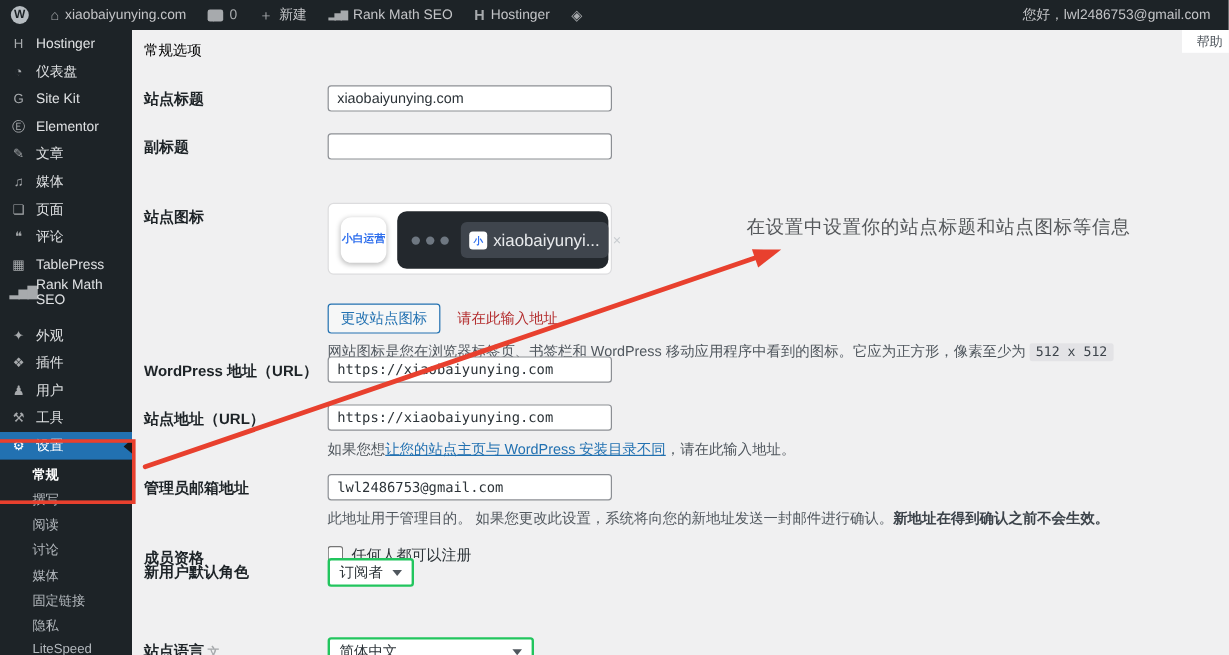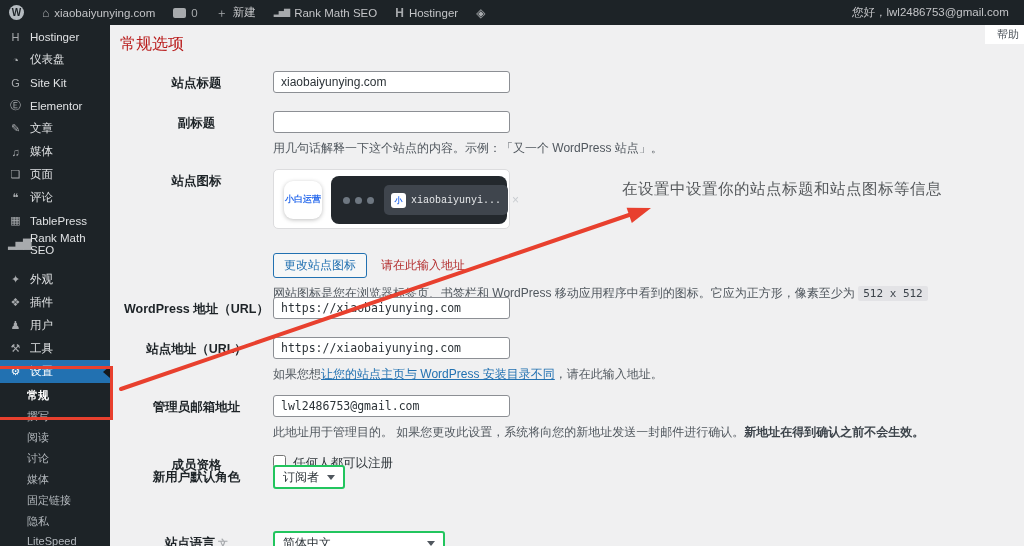--- a/index.html
+++ b/index.html
@@ -32,23 +32,23 @@
   .menu-item.current { background:#2271b1; color:#fff; position:relative; }
   .menu-item.current .mi-icon { color:#fff; }
   .menu-arrow { position:absolute; right:0; top:50%; margin-top:-6px; width:0; height:0;
                 border:6px solid transparent; border-right:7px solid #16191c; border-left:0; }
   .submenu { padding:2px 0 0 0; }
   .submenu-item { padding:3px 0 3px 27px; font-size:11px; color:#b4b9be; cursor:pointer; height:21px; }
   .submenu-item.current-sub { color:#ffffff; font-weight:bold; }
 
   
   .content { position:absolute; left:110px; top:25px; width:914px; height:521px; background:#f0f0f1; overflow:hidden; }
-  .page-title { position:absolute; left:10px; top:9px; font-size:16px; font-weight:500; color:#b91c1c; }
+  .page-title { position:absolute; left:10px; top:9px; font-size:12px; font-weight:500; color:#000000; }
   .frow { position:absolute; left:10px; display:flex; align-items:flex-start; width:880px; }
-  .flabel { width:153px; flex:0 0 153px; font-size:12.5px; font-weight:bold; color:#1d2327; padding-top:4px;text-align:center; }
+  .flabel { width:153px; flex:0 0 153px; font-size:12.5px; font-weight:bold; color:#1d2327; padding-top:4px; }
   .ffield { flex:1; }
   .txt-input { width:237px; height:22px; border:1px solid #8c8f94; border-radius:3px; background:#fff;
                font-size:12px; padding:0 7px; color:#2c3338; font-family:"Liberation Sans",sans-serif; }
   .mono { font-family:"DejaVu Sans Mono",monospace; font-size:11.5px; }
   .fdesc { font-size:12px; color:#50575e; margin-top:6px; line-height:1.5; max-width:660px; }
   .fdesc a { color:#2271b1; text-decoration:underline; cursor:pointer; }
   .code-chip { background:#e3e3e6; border-radius:2px; padding:1px 5px; font-family:"DejaVu Sans Mono",monospace; font-size:11px; color:#3c434a; }
   .b { font-weight:bold; color:#3c434a; }
 
   
@@ -57,21 +57,21 @@
               box-shadow:0 1px 4px rgba(0,0,0,.25); display:flex; align-items:center; justify-content:center; }
   .app-icon span { color:#2f6fed; font-size:9px; font-weight:bold; line-height:1.05; }
   .browser-mock { position:absolute; left:57px; top:6px; width:176px; height:48px; background:#23282d; border-radius:8px;
                   display:flex; align-items:center; }
   .dots { display:flex; gap:5px; margin-left:12px; }
   .dot { width:7px; height:7px; border-radius:50%; background:#6e7781; }
   .tab { margin-left:10px; height:30px; background:#3f454d; border-radius:5px; display:flex; align-items:center;
          gap:5px; padding:0 7px; }
   .favicon { width:15px; height:15px; background:#fff; border-radius:3px; color:#2f6fed; font-size:8px;
              display:flex; align-items:center; justify-content:center; font-weight:bold; }
-  .tab-title { color:#e8eaec; font-size:10px; white-space:nowrap;font-family:Liberation Mono, monospace; }
+  .tab-title { color:#e8eaec; font-size:14px; white-space:nowrap; }
   .tab-close { color:#c8ccd0; font-size:12px; margin-left:4px; cursor:pointer; }
   .btn-row { margin-top:24px; display:flex; align-items:center; gap:14px; }
   .btn-outline { background:#f6f7f7; border:1px solid #2271b1; color:#2271b1; font-size:12px; padding:3px 10px;
                  border-radius:3px; cursor:pointer; font-family:"Liberation Sans",sans-serif; }
   .link-danger { color:#b32d2e; font-size:12px; cursor:pointer; text-decoration:none; }
 
   
   .chk-row { display:flex; gap:7px; font-size:12.5px; color:#2c3338; padding-top:2px; }
   .chk { width:13px; height:13px; }
   .sel { height:24px; border:2px solid #22c55e; border-radius:3px; background:#fff; display:inline-flex;
@@ -202,21 +202,20 @@
     <div class="flabel">站点标题</div>
     <div class="ffield">
       <input class="txt-input" type="text" value="xiaobaiyunying.com" style="">
     </div>
   </div>
 
   <div class="frow" style="top:86px">
     <div class="flabel">副标题</div>
     <div class="ffield">
       <input class="txt-input" type="text" style="">
-      <div class="fdesc">用几句话解释一下这个站点的内容。示例：「又一个 WordPress 站点」。</div>
     </div>
   </div>
 
   <div class="frow" style="top:144px">
     <div class="flabel">站点图标</div>
     <div class="ffield">
       <div class="icon-preview">
         <div class="app-icon">
           <span>小白</span>
           <span>运营</span>

